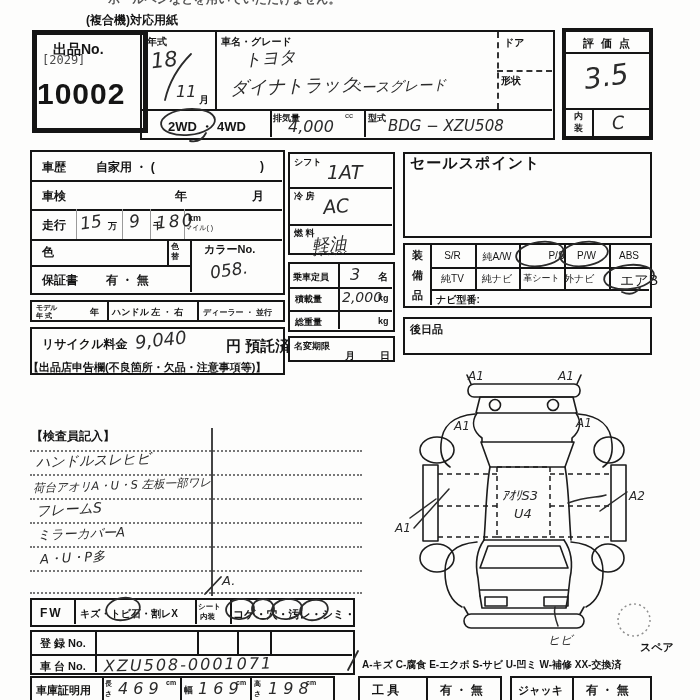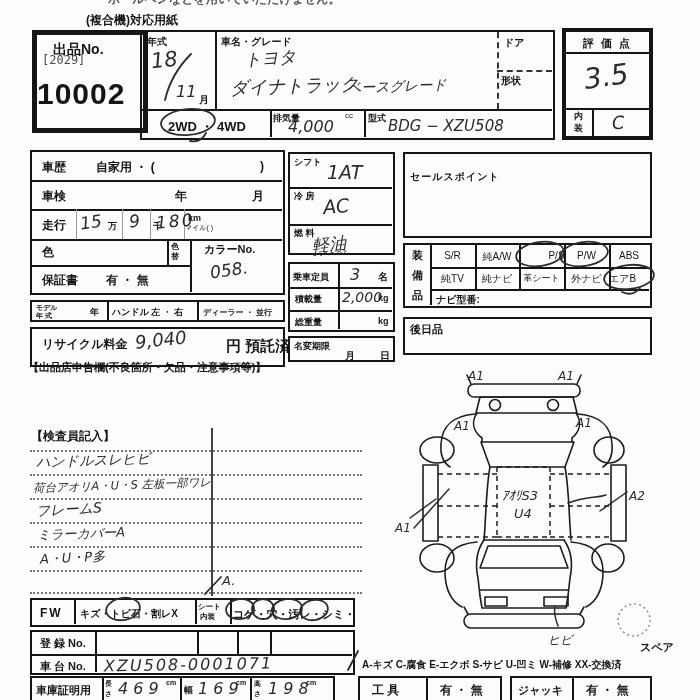--- a/index.html
+++ b/index.html
@@ -112,21 +112,21 @@
   <div class="bx" style="left:30px;top:300px;width:255px;height:22px;border-width:2px;">
     <div class="vl" style="left:75px;top:0;height:18px;width:1.5px;"></div>
     <div class="vl" style="left:165px;top:0;height:18px;width:1.5px;"></div>
     <div class="a nw lb" style="left:4px;top:1px;font-size:7px;">モデル</div>
     <div class="a nw lb" style="left:4px;top:9px;font-size:7px;">年 式</div>
     <div class="a nw lb" style="left:58px;top:4px;font-size:9px;">年</div>
     <div class="a nw lb" style="left:80px;top:4px;font-size:9px;">ハンドル 左 ・ 右</div>
     <div class="a nw lb" style="left:171px;top:5px;font-size:8px;">ディーラー ・ 並行</div>
   </div>
 
-  <div class="bx" style="left:30px;top:327px;width:255px;height:40px;">
+  <div class="bx" style="left:30px;top:327px;width:255px;height:48px;">
     <div class="a nw lb" style="left:10px;top:7px;font-size:12px;">リサイクル料金</div>
     <div class="a nw hw" style="left:103px;top:0px;font-size:18px;transform:rotate(-6deg);">9,040</div>
     <div class="a nw lb" style="left:180px;top:8px;font-size:15px;margin-left:14px;">円 預託済</div>
   </div>
   <div class="a nw lb" style="left:28px;top:360px;font-size:11px;">【出品店申告欄(不良箇所・欠品・注意事項等)】</div>
 
   <div class="bx" style="left:288px;top:152px;width:107px;height:103px;">
     <div class="hl" style="left:0;top:33px;width:102px;"></div>
     <div class="hl" style="left:0;top:70px;width:102px;"></div>
     <div class="a nw lb" style="left:4px;top:2px;font-size:9px;">シフト</div>
@@ -149,21 +149,21 @@
     <div class="a nw lb" style="left:5px;top:52px;font-size:9px;">総重量</div>
     <div class="a nw lb" style="left:88px;top:52px;font-size:9px;">kg</div>
   </div>
   <div class="bx" style="left:288px;top:336px;width:107px;height:26px;">
     <div class="a nw lb" style="left:4px;top:2px;font-size:9px;">名変期限</div>
     <div class="a nw lb" style="left:55px;top:11px;font-size:10px;">月</div>
     <div class="a nw lb" style="left:90px;top:11px;font-size:10px;">日</div>
   </div>
 
   <div class="bx" style="left:403px;top:152px;width:249px;height:86px;">
-    <div class="a nw lb" style="left:5px;top:16px;font-size:10px;letter-spacing:1px;">セールスポイント</div>
+    <div class="a nw lb" style="left:5px;top:0;font-size:15px;letter-spacing:1px;">セールスポイント</div>
   </div>
 
   <div class="bx" style="left:403px;top:243px;width:249px;height:65px;">
     <div class="vl" style="left:25px;top:0;height:60px;"></div>
     <div class="hl" style="left:25px;top:22px;width:219px;height:1.5px;"></div>
     <div class="hl" style="left:25px;top:44px;width:219px;height:1.5px;"></div>
     <div class="vl" style="left:70px;top:0;height:44px;width:1.5px;"></div>
     <div class="vl" style="left:114px;top:0;height:44px;width:1.5px;"></div>
     <div class="vl" style="left:159px;top:0;height:44px;width:1.5px;"></div>
     <div class="vl" style="left:204px;top:0;height:44px;width:1.5px;"></div>
@@ -171,22 +171,22 @@
     <div class="a nw lb" style="left:7px;top:23px;font-size:11px;">備</div>
     <div class="a nw lb" style="left:7px;top:43px;font-size:11px;">品</div>
     <div class="a nw" style="left:25px;top:5px;width:45px;text-align:center;font-size:10px;">S/R</div>
     <div class="a nw" style="left:70px;top:5px;width:44px;text-align:center;font-size:10px;">純A/W</div>
     <div class="a nw" style="left:129px;top:5px;width:45px;text-align:center;font-size:10px;">P/S</div>
     <div class="a nw" style="left:159px;top:5px;width:45px;text-align:center;font-size:10px;">P/W</div>
     <div class="a nw" style="left:204px;top:5px;width:40px;text-align:center;font-size:10px;">ABS</div>
     <div class="a nw" style="left:25px;top:27px;width:45px;text-align:center;font-size:10px;">純TV</div>
     <div class="a nw" style="left:70px;top:27px;width:44px;text-align:center;font-size:10px;">純ナビ</div>
     <div class="a nw" style="left:114px;top:27px;width:45px;text-align:center;font-size:9px;">革シート</div>
-    <div class="a nw" style="left:159px;top:27px;width:45px;text-align:center;font-size:10px;">外ナビ</div>
-    <div class="a nw" style="left:204px;top:27px;width:60px;text-align:left;font-size:10px;">エアB</div>
+    <div class="a nw" style="left:159px;top:27px;width:45px;font-size:10px;">外ナビ</div>
+    <div class="a nw" style="left:204px;top:27px;width:60px;text-align:center;font-size:14px;">エアB</div>
     <div class="a nw lb" style="left:31px;top:48px;font-size:10px;">ナビ型番:</div>
   </div>
 
   <div class="bx" style="left:403px;top:317px;width:249px;height:38px;">
     <div class="a nw lb" style="left:5px;top:3px;font-size:11px;">後日品</div>
   </div>
 
   <div class="a nw lb" style="left:31px;top:428px;font-size:12px;">【検査員記入】</div>
   <div class="dot" style="left:30px;top:450px;width:332px;"></div>
   <div class="dot" style="left:30px;top:474px;width:332px;"></div>

